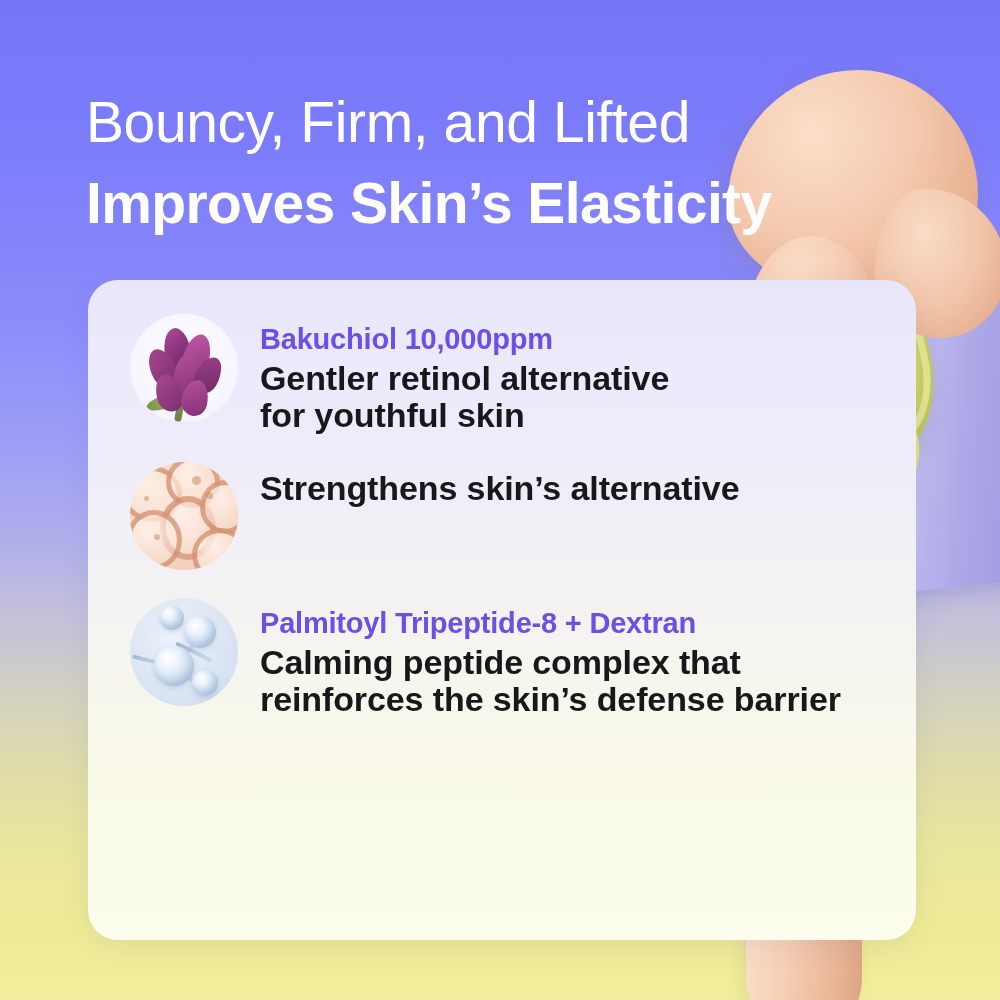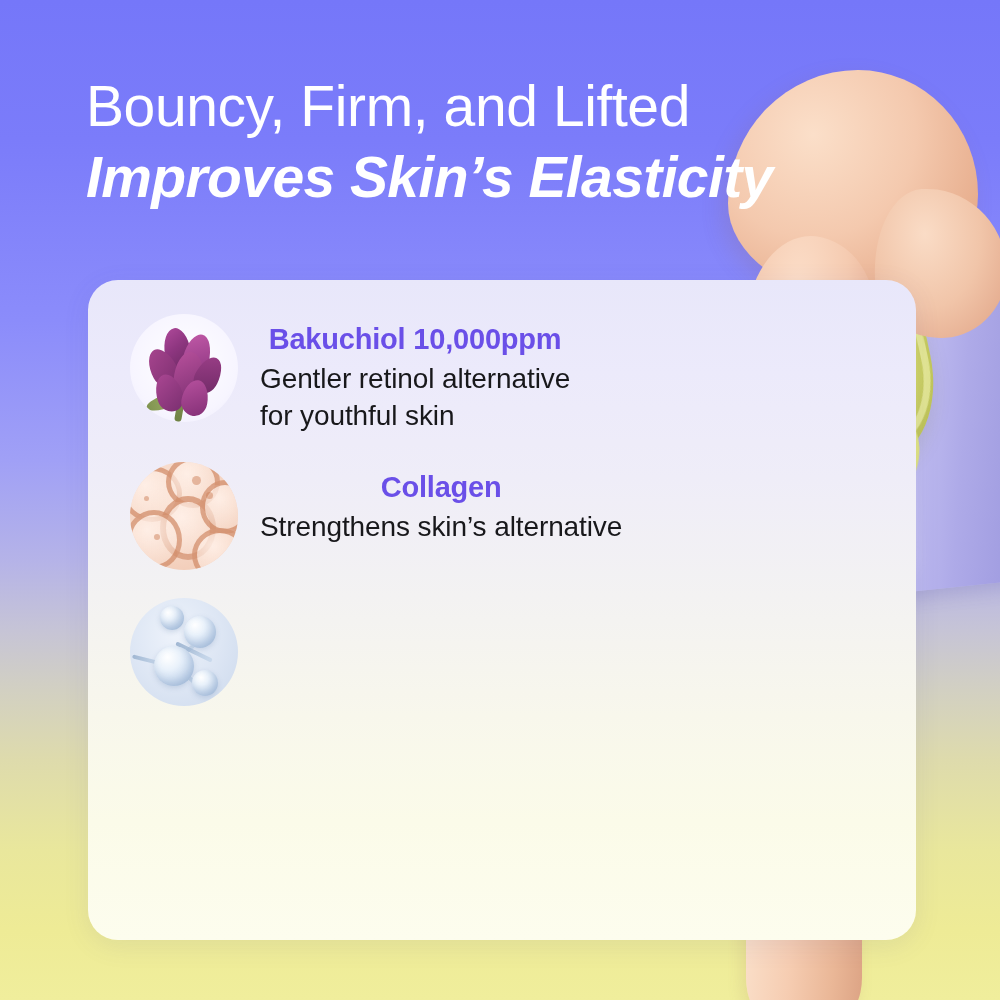--- a/index.html
+++ b/index.html
@@ -38,43 +38,42 @@
       #e9e79c 85%,
       #eeeb96 93%,
       #f0ee9c 100%
     );
   }
 
   
   .headline {
     position: absolute;
     left: 86px;
-    top: 72px;
+    top: 88px;
     width: 800px;
     color: #ffffff;
     z-index: 6;
     pointer-events: none;
   }
   .headline .line1 {
     display: block;
     font-size: 57px;
     font-weight: 400;
     line-height: 68px;
     letter-spacing: -0.4px;
     white-space: nowrap;
   }
   .headline .line2 {
     display: block;
     font-size: 57px;
     font-weight: 700;
     line-height: 70px;
     letter-spacing: -0.6px;
     white-space: nowrap;
-    margin-top: 2px;
-    font-style: italic;
+    margin-top: 12px;
   }
 
   
   .photo {
     position: absolute;
     left: 690px;
     top: 0;
     width: 310px;
     height: 1000px;
     z-index: 4;
@@ -333,25 +332,24 @@
   .item-text {
     padding-top: 6px;
   }
   .item-title {
     font-size: 29px;
     font-weight: 700;
     line-height: 38px;
     color: #6a4fe8;
     letter-spacing: -0.2px;
     white-space: nowrap;
-    text-align: center;
   }
   .item-desc {
-    font-size: 28px;
-    font-weight: 400;
+    font-size: 34px;
+    font-weight: 700;
     line-height: 37px;
     color: #18181b;
     letter-spacing: -0.1px;
     white-space: pre-line;
     margin-top: 2px;
   }
 
   
   .ic-flower { background: radial-gradient(circle at 50% 45%, #ffffff 0%, #f7f5ff 66%, #eceafb 100%); }
   .ic-flower .stem {
@@ -525,34 +523,38 @@
           <div class="cell c3"></div>
           <div class="cell c4"></div>
           <div class="cell c5"></div>
           <div class="cell c6"></div>
           <div class="dot d1"></div>
           <div class="dot d2"></div>
           <div class="dot d3"></div>
           <div class="dot d4"></div>
         </div>
         <div class="item-text">
-          <div class="item-title">Collagen</div>
           <div class="item-desc">Strengthens skin’s alternative</div>
         </div>
       </div>
 
       <div class="item">
         <div class="icon-circle ic-peptide">
           <div class="bond b3"></div>
           <div class="bond b1"></div>
           <div class="bond b2"></div>
           <div class="bond b4"></div>
           <div class="sphere s3"></div>
           <div class="sphere s2"></div>
           <div class="sphere s1"></div>
           <div class="sphere s4"></div>
         </div>
+        <div class="item-text">
+          <div class="item-title">Palmitoyl Tripeptide-8 + Dextran</div>
+          <div class="item-desc">Calming peptide complex that
+reinforces the skin’s defense barrier</div>
+        </div>
       </div>
 
     </div>
   </div>
 
 </div>
 
 </body></html>

